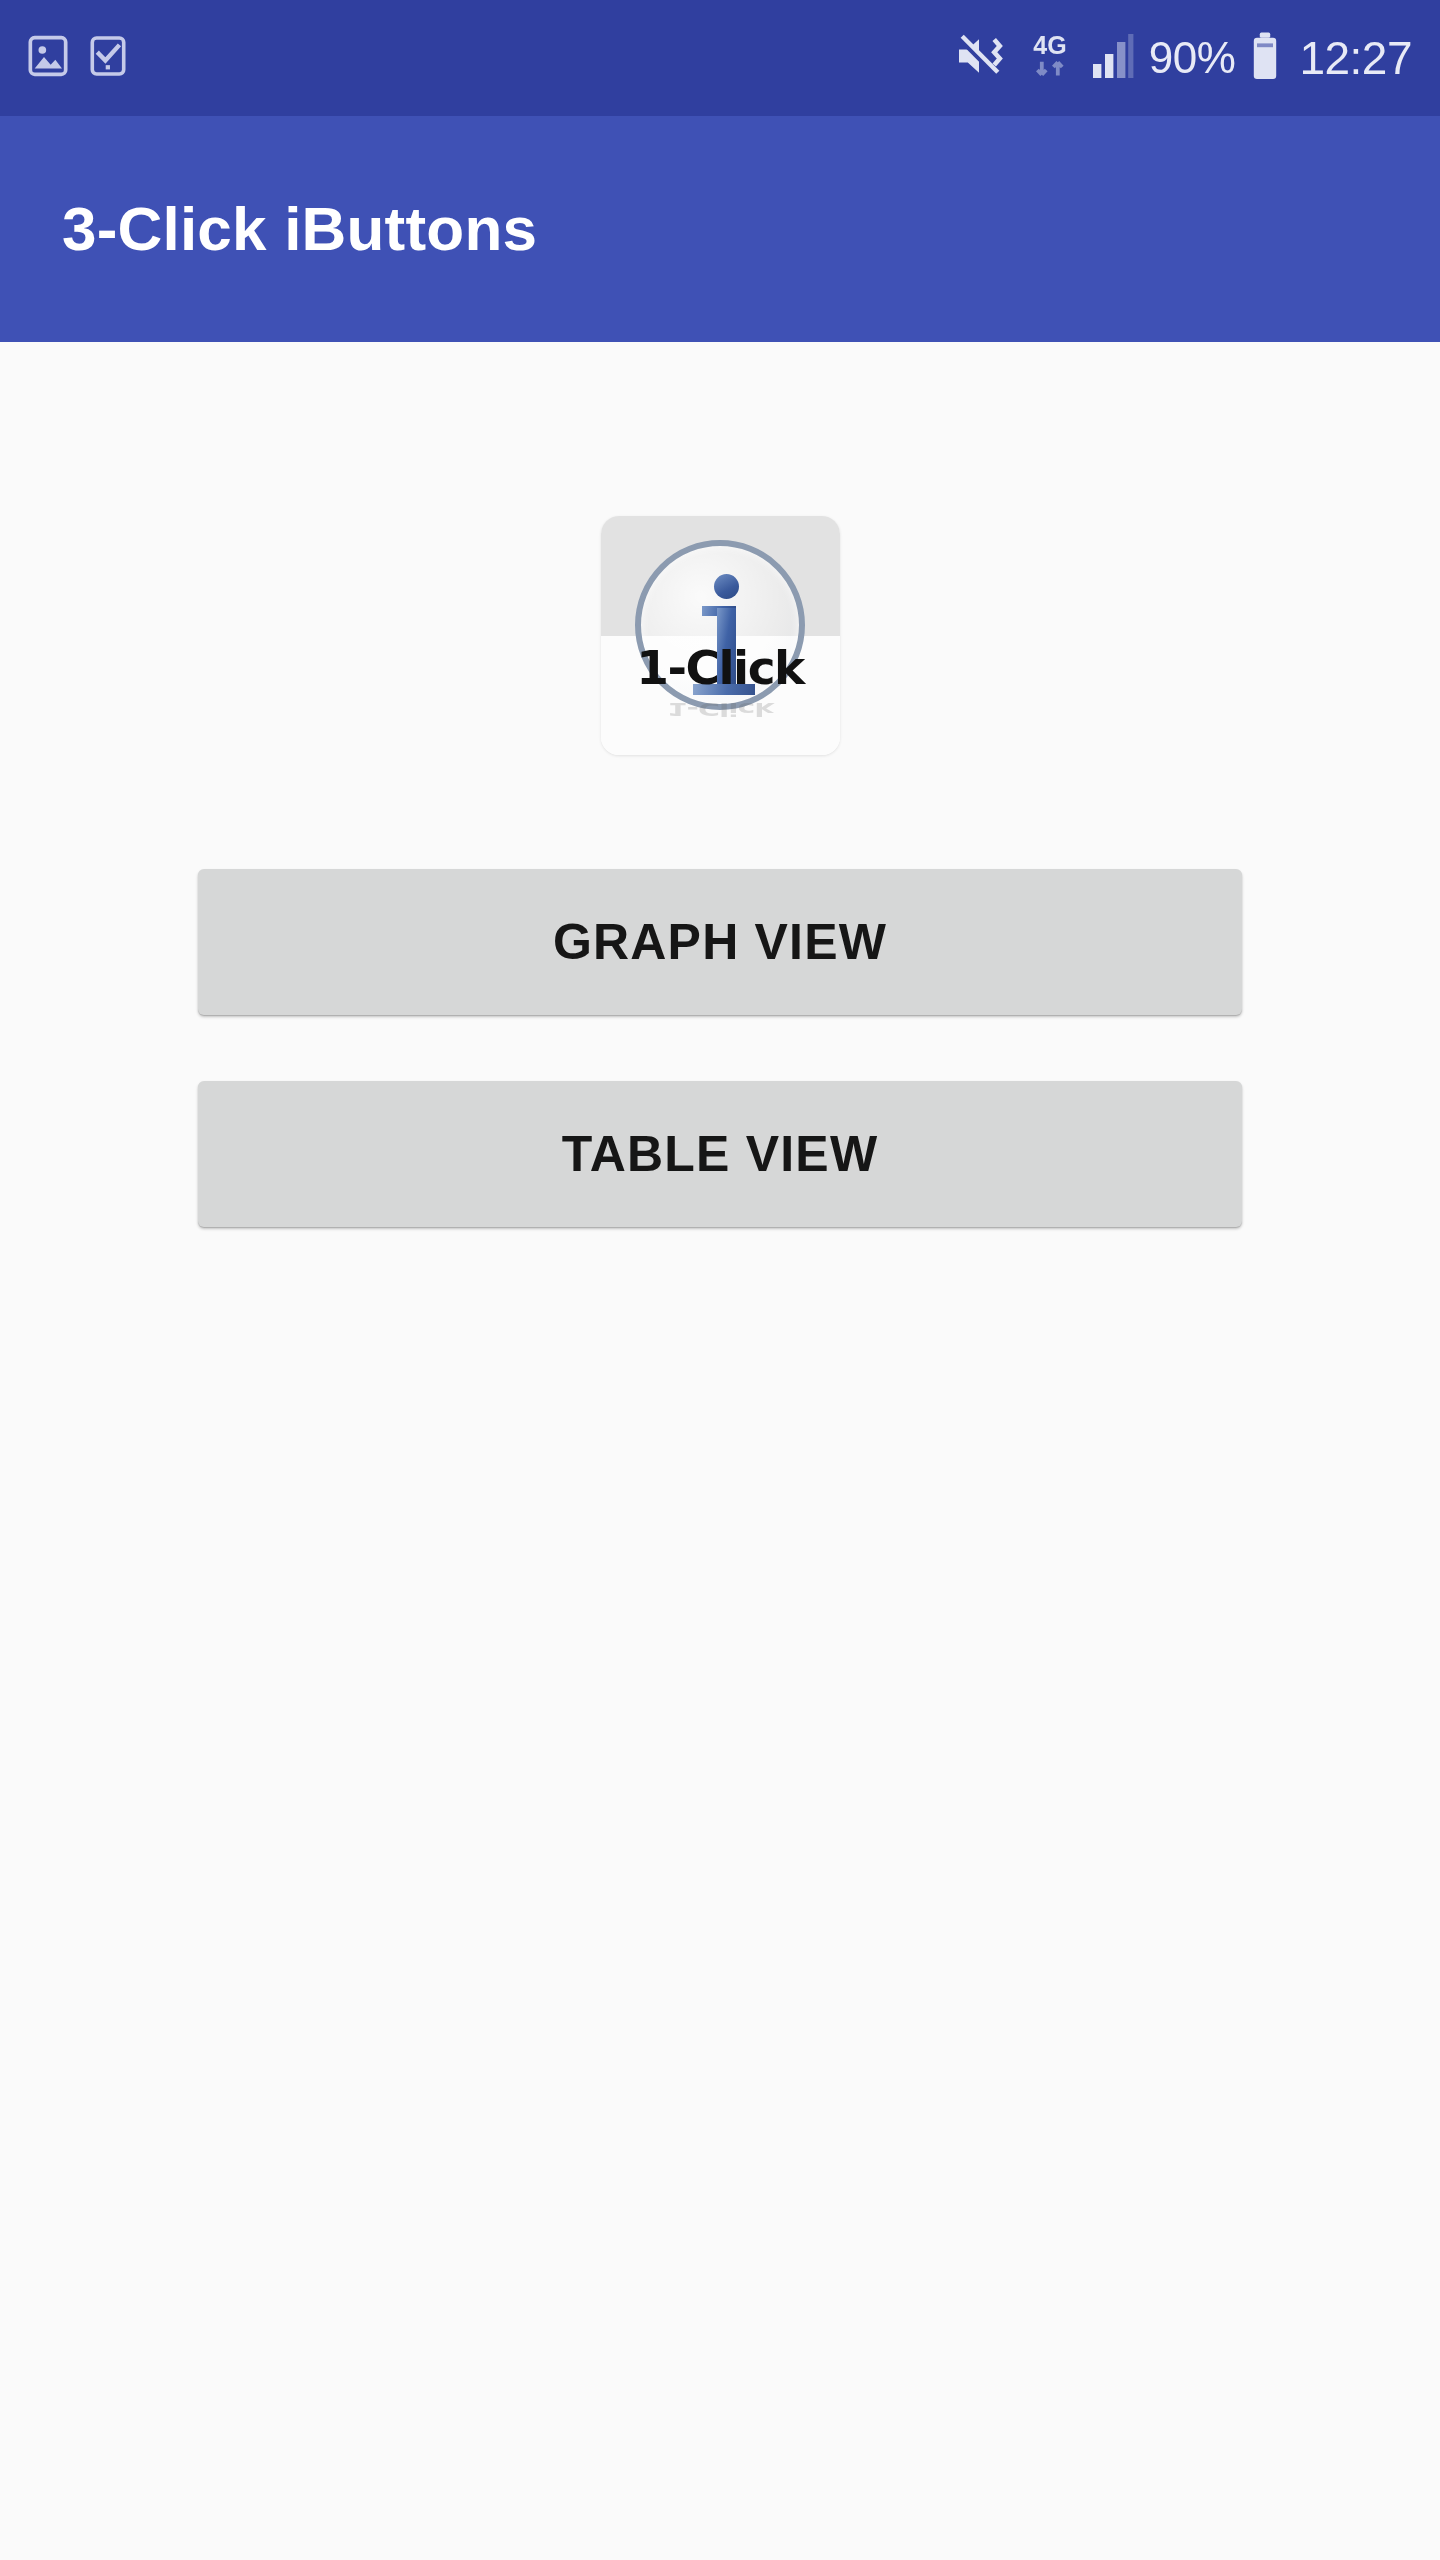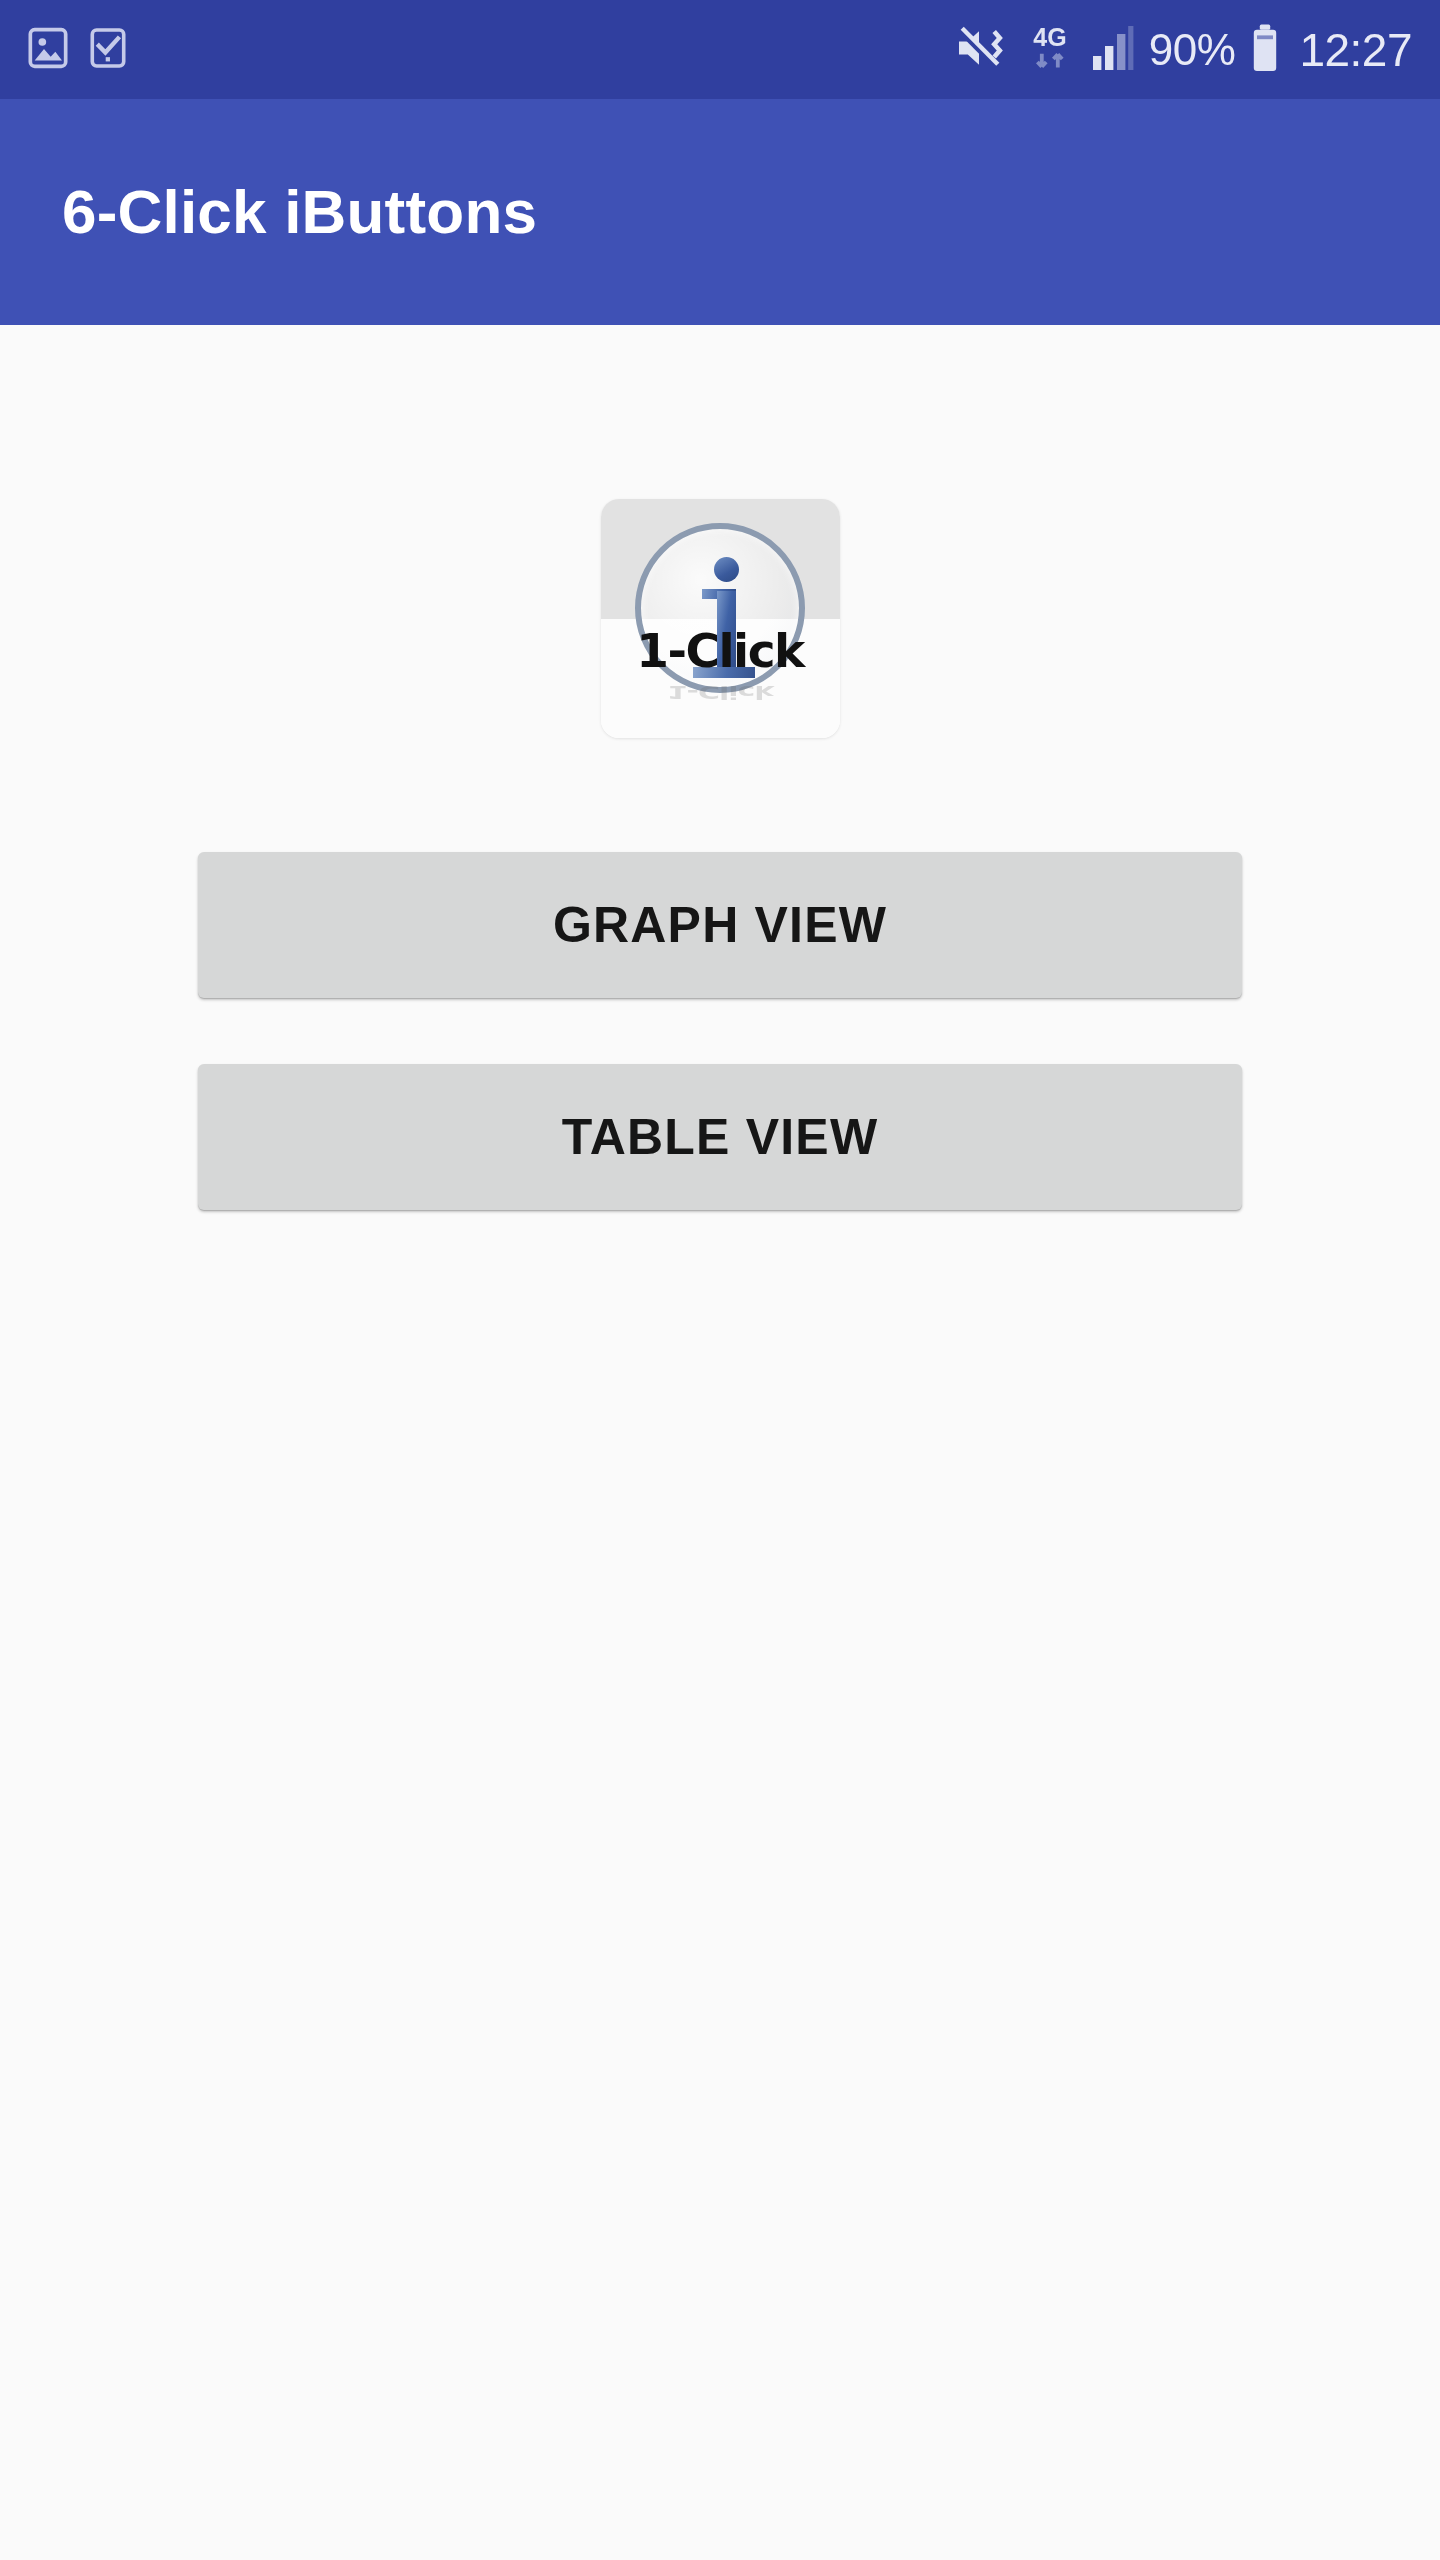--- a/index.html
+++ b/index.html
@@ -6,21 +6,21 @@
   html, body {
     width:1440px; height:2560px;
     background:#fafafa;
     font-family:"Liberation Sans", sans-serif;
     overflow:hidden;
   }
 
   
   #status-bar{
     position:relative;
-    width:1440px; height:99px;
+    width:1440px; height:116px;
     background:#303f9f;
     display:flex; align-items:center;
     padding:0 28px 0 28px;
   }
   #status-left{ display:flex; align-items:center; gap:22px; }
   #status-right{ margin-left:auto; display:flex; align-items:center; gap:14px; }
   .sb-icon{ display:block; }
   #status-battery-text, #status-clock{
     color:#e8eaf6;
     font-size:44px;
@@ -218,21 +218,21 @@
         <rect x="2.4" y="3.4" width="11.2" height="20.6" rx="1.6" fill="#dfe3f3"></rect>
         <rect x="4.0" y="6.2" width="8.0" height="1.9" fill="#303f9f" opacity=".55"></rect>
       </svg>
     </span>
 
     <span id="status-clock">12:27</span>
   </div>
 </div>
 
 <div id="app-bar">
-  <h1 id="app-bar-title">6-Click iButtons</h1>
+  <h1 id="app-bar-title">3-Click iButtons</h1>
 </div>
 
 <div id="content">
 
   <div id="app-logo">
     <div id="logo-top-half"></div>
     <div id="logo-bottom-half"></div>
     <div id="logo-ring"></div>
     <div id="logo-i-dot"></div>
     <div id="logo-i-serif-top"></div>

